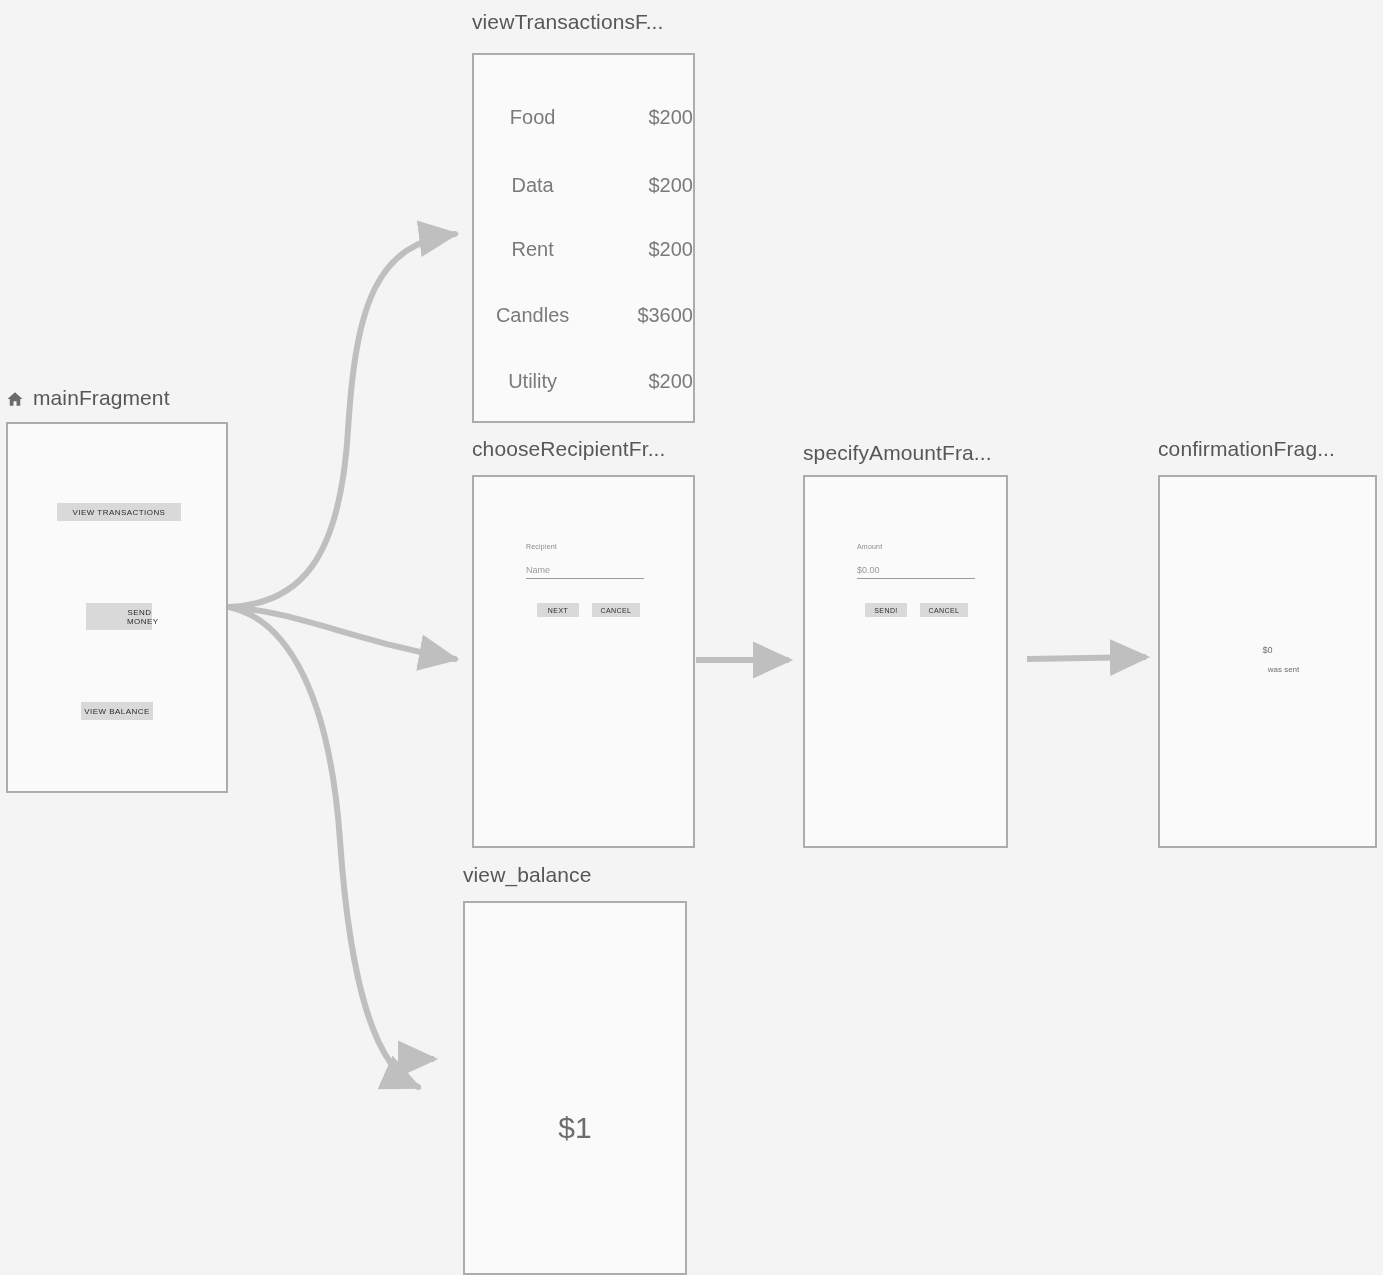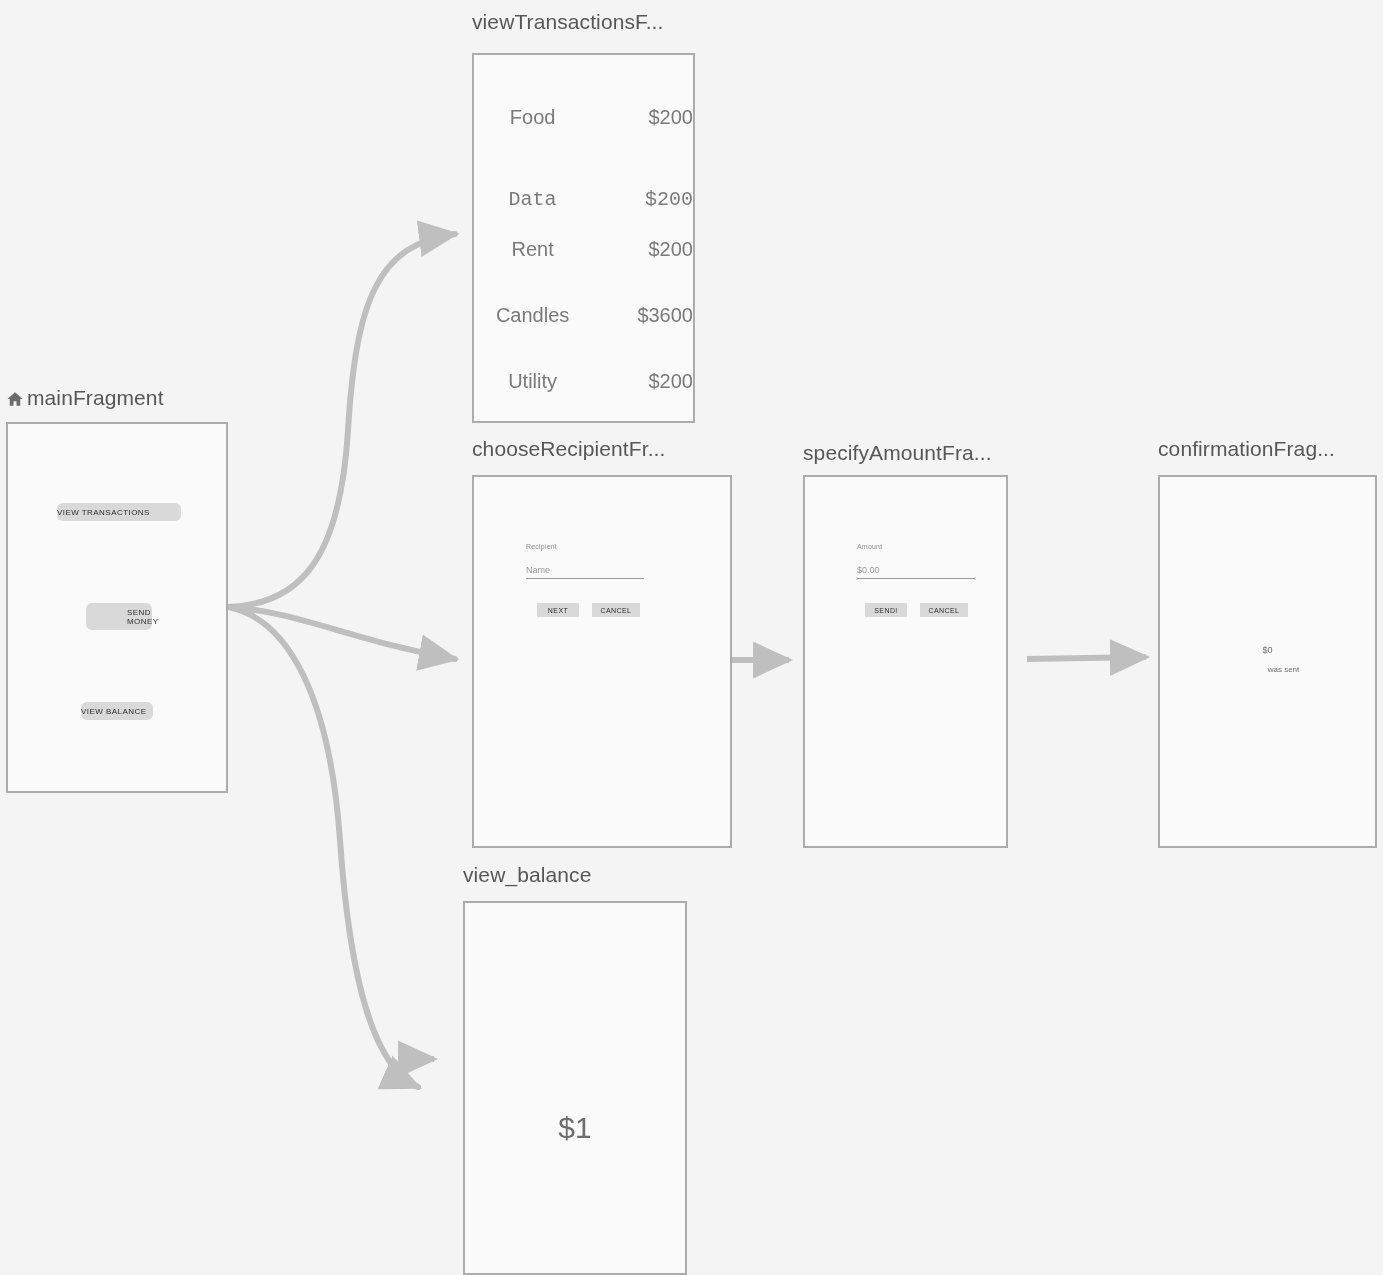--- a/index.html
+++ b/index.html
@@ -33,24 +33,24 @@
     box-sizing:border-box;
   }
 
   
   .mf-btn{
     position:absolute;
     background:#d9d9d9;
     color:#2b2b2b;
     font-size:8px;
     letter-spacing:.45px;
+    text-align:center;
     padding:5px 0 4px 0;
     box-sizing:border-box;
     font-family:"Liberation Sans", sans-serif;
-    border-radius:6px;
   }
 
   
   .tx-row{
     position:absolute;
     left:0;right:0;
     display:flex;
     color:#7a7a7a;
     font-size:20px;
   }
@@ -125,58 +125,58 @@
     <path d="M 1027 659 L 1146 657" fill="none" stroke="#bfbfbf" stroke-width="6" stroke-linecap="butt" marker-end="url(#ah)"></path>
   </svg>
 
   <div class="dest" style="left:6px;top:386px;width:222px;">
     <div class="dest-title" style="left:0;top:0;height:24px;">
       <span class="home-icon" style="top:3px;">
         <svg viewBox="0 0 24 24" width="18" height="18">
           <path d="M12 3 L22 12 L19 12 L19 21 L14 21 L14 15 L10 15 L10 21 L5 21 L5 12 L2 12 Z" fill="#6b6b6b"></path>
         </svg>
       </span>
-      <span style="display:inline-block;margin-left:21px;">mainFragment</span>
+      <span style="display:inline-block;margin-left:27px;">mainFragment</span>
     </div>
     <div class="card" style="left:0;top:36px;width:222px;height:371px;">
       <div class="mf-btn" style="left:49px;top:79px;width:124px;">VIEW TRANSACTIONS</div>
       <div class="mf-btn" style="left:78px;top:179px;width:66px;padding-left:41px;">SEND MONEY</div>
       <div class="mf-btn" style="left:73px;top:278px;width:72px;">VIEW BALANCE</div>
     </div>
   </div>
 
   <div class="dest" style="left:472px;top:10px;width:223px;">
     <div class="dest-title" style="left:0;top:0;">viewTransactionsF...</div>
     <div class="card" style="left:0;top:43px;width:223px;height:370px;">
       <div class="tx-row" style="top:51px;">
         <span class="tx-name">Food</span>
         <span class="tx-amt">$200</span>
       </div>
-      <div class="tx-row" style="top:133px;font-family:Liberation Mono, monospace;">
+      <div class="tx-row" style="top:119px;">
         <span class="tx-name">Data</span>
         <span class="tx-amt">$200</span>
       </div>
       <div class="tx-row" style="top:183px;">
         <span class="tx-name">Rent</span>
         <span class="tx-amt">$200</span>
       </div>
       <div class="tx-row" style="top:249px;">
         <span class="tx-name">Candles</span>
         <span class="tx-amt">$3600</span>
       </div>
       <div class="tx-row" style="top:315px;">
         <span class="tx-name">Utility</span>
         <span class="tx-amt">$200</span>
       </div>
     </div>
   </div>
 
   <div class="dest" style="left:472px;top:437px;width:223px;">
     <div class="dest-title" style="left:0;top:0;">chooseRecipientFr...</div>
-    <div class="card" style="left:0;top:38px;width:260px;height:373px;">
+    <div class="card" style="left:0;top:38px;width:223px;height:373px;">
       <div class="field-label" style="left:52px;top:66px;">Recipient</div>
       <div class="field-input" style="left:52px;top:88px;width:118px;">Name</div>
       <div class="form-btn" style="left:63px;top:126px;width:42px;">NEXT</div>
       <div class="form-btn" style="left:118px;top:126px;width:48px;">CANCEL</div>
     </div>
   </div>
 
   <div class="dest" style="left:803px;top:437px;width:223px;">
     <div class="dest-title" style="left:0;top:4px;">specifyAmountFra...</div>
     <div class="card" style="left:0;top:38px;width:205px;height:373px;">

